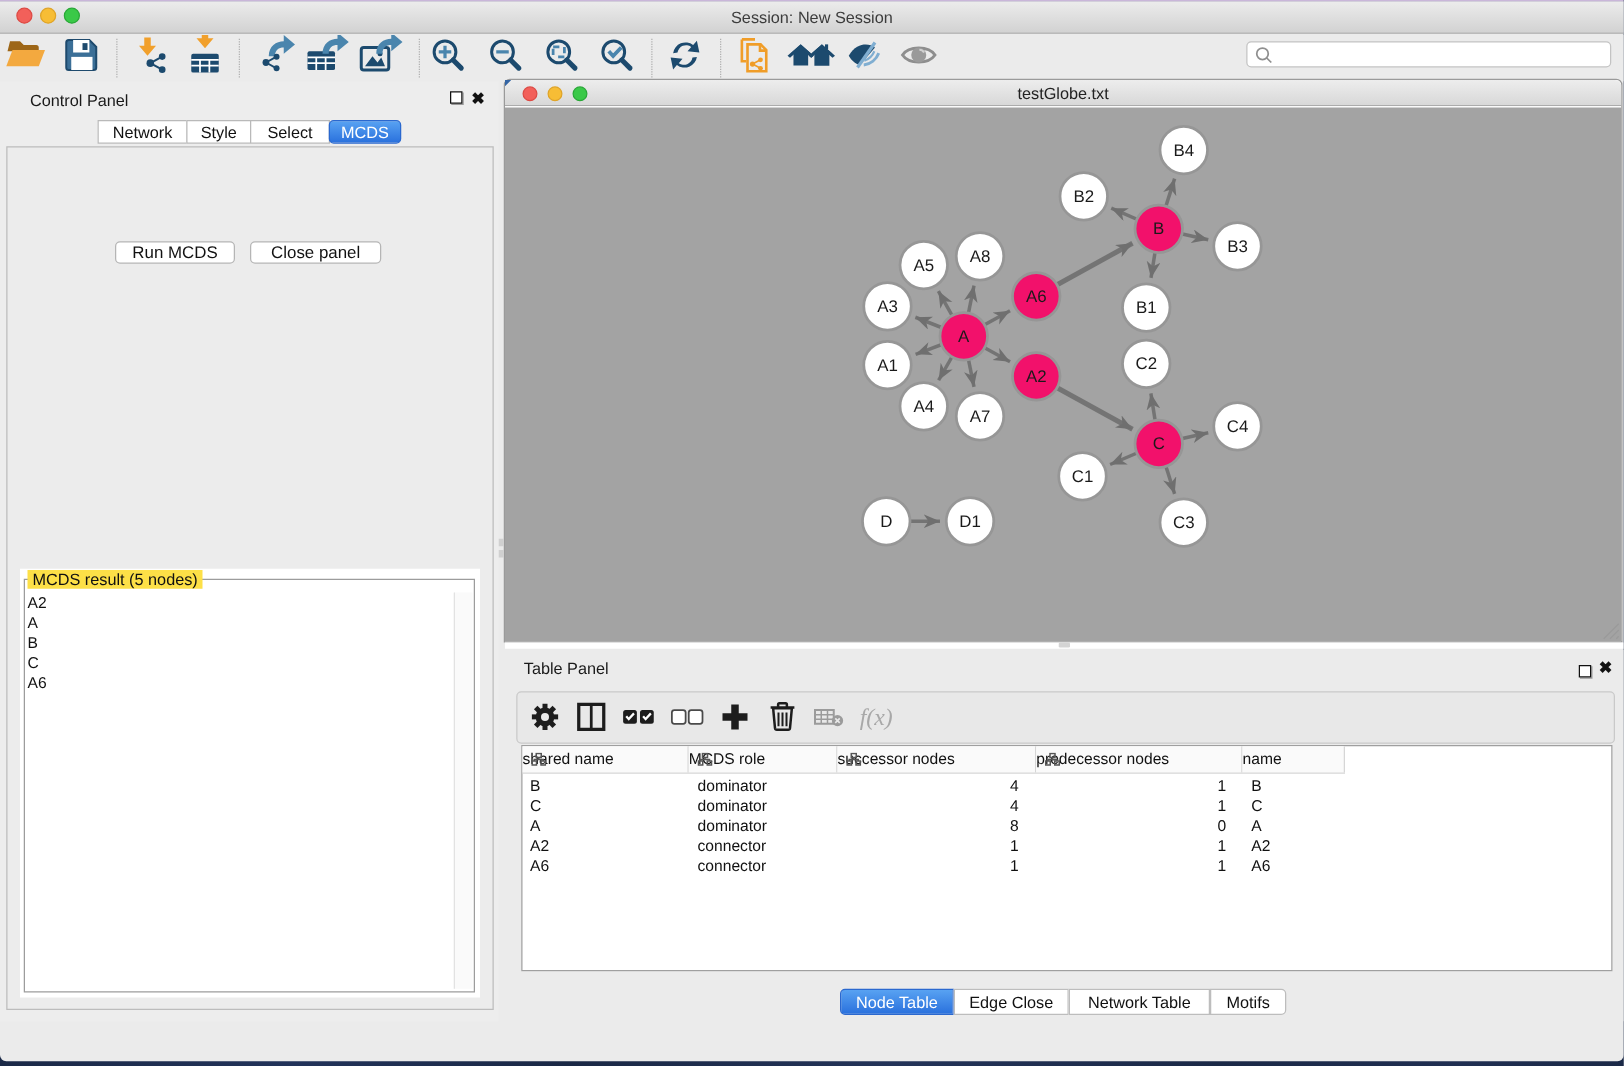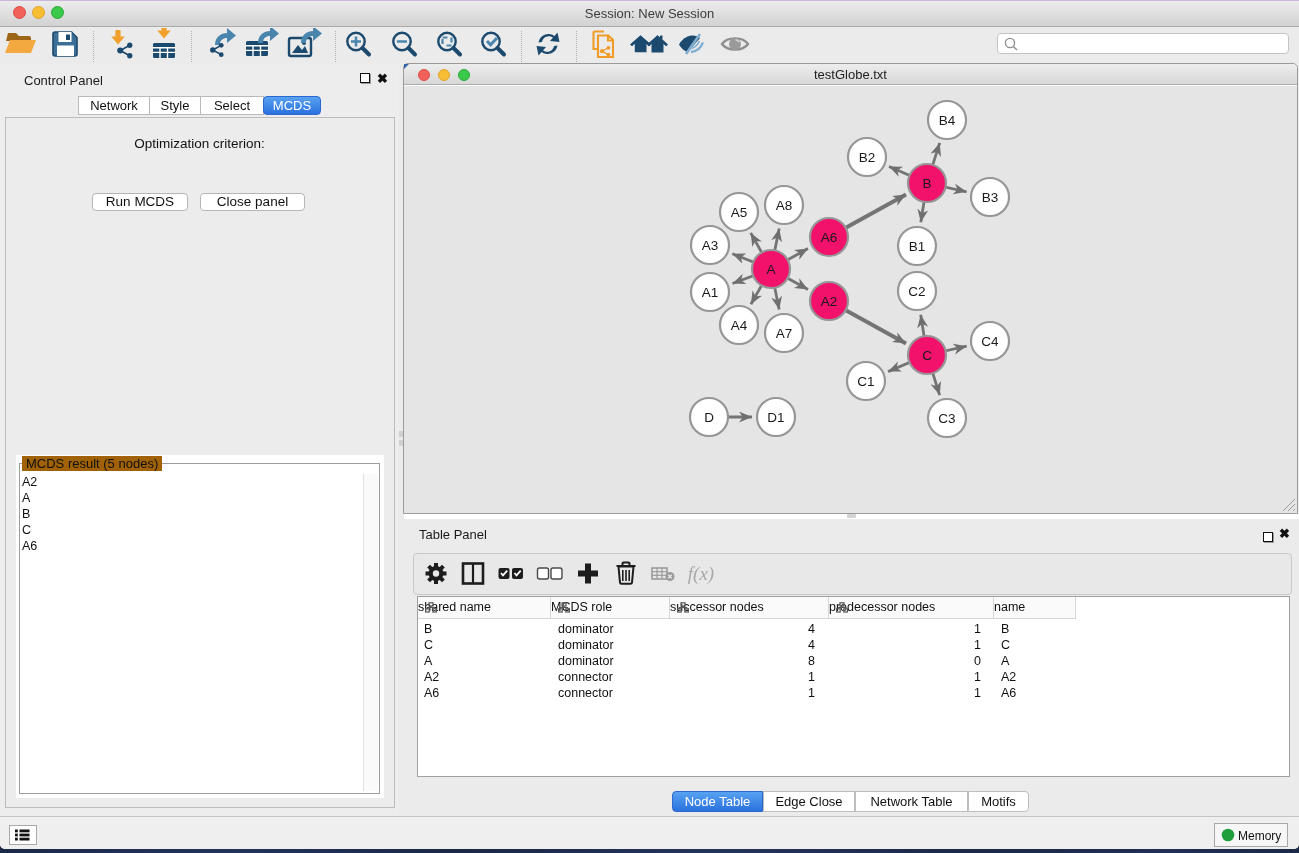--- a/index.html
+++ b/index.html
@@ -18,29 +18,29 @@
 .wicon-sq { position:absolute; width:10px; height:10px; border:1.5px solid #111; background:#fff; box-shadow:1px 1px 0 #999; }
 .wicon-x { position:absolute; font-size:13px; font-weight:bold; color:#111; }
 #cp-outer { position:absolute; left:5px; top:52px; width:390px; height:691px; border:1px solid #bcbcbc; background:#ececec; }
 .tab { position:absolute; top:31px; height:19px; background:#fff; border:1px solid #b9b9b9; font-size:13px; color:#111; text-align:center; line-height:17px; }
 #opt-label { position:absolute; left:0; top:71px; width:399px; text-align:center; font-size:13.5px; color:#111; }
 #dropdown { position:absolute; left:42px; top:95px; width:312px; height:19px; background:#fff; border:1px solid #b5b5b5; border-radius:4px; font-size:13.5px; color:#111; line-height:17px; padding-left:11px; }
 #dd-btn { position:absolute; right:-1px; top:-1px; width:17px; height:19px; border-radius:0 4px 4px 0; background:linear-gradient(#6daef5,#2e7ae0); }
 .btn { position:absolute; top:128px; height:18px; background:#fff; border:1px solid #b5b5b5; border-radius:4px; font-size:13.5px; color:#111; text-align:center; line-height:15px; }
 #groupbox { position:absolute; left:16px; top:390px; width:368px; height:343px; background:#fff; }
 #gb-border { position:absolute; left:3px; top:8px; width:361px; height:331px; border:1px solid #9c9c9c; }
-#gb-label { position:absolute; left:6px; top:1px; background:#a16207; padding:0 4px; font-size:13px; color:#111; }
+#gb-label { position:absolute; left:6px; top:1px; background:#fde047; padding:0 4px; font-size:13px; color:#111; }
 #gb-list { position:absolute; left:6px; top:19px; font-size:12.5px; color:#111; line-height:16px; }
 #gb-scroll { position:absolute; left:347px; top:19px; width:15px; height:317px; background:#fafafa; border-left:1px solid #e2e2e2; }
 
 #netwin { position:absolute; left:403px; top:62px; width:895px; height:451px; background:#fff; border:1px solid #9a9a9a; border-radius:5px 5px 0 0; }
 #nw-titlebar { position:absolute; left:0; top:0; width:100%; height:21px; background:linear-gradient(#ededed,#d8d8d8); border-bottom:1px solid #ababab; border-radius:5px 5px 0 0; }
 .tl2 { position:absolute; top:5px; width:12px; height:12px; border-radius:50%; }
 #nw-title { position:absolute; top:3px; width:100%; text-align:center; font-size:13px; color:#222; }
-#nw-content { position:absolute; left:0px; top:22px; width:893px; height:427px; background:#e5e5e5; overflow:hidden; }
+#nw-content { position:absolute; left:0px; top:22px; width:893px; height:427px; background:#a3a3a3; overflow:hidden; }
 
 #tpanel { position:absolute; left:404px; top:519px; width:895px; height:297px; background:#ebebeb; }
 #tp-title { position:absolute; left:15px; top:7px; font-size:13px; color:#1a1a1a; }
 #tp-toolbar { position:absolute; left:9px; top:33px; width:879px; height:42px; border:1px solid #c9c9c9; border-radius:4px; background:#e8e8e8; }
 #tbl { position:absolute; left:13px; top:76px; width:873px; height:181px; background:#fff; border:1px solid #9f9f9f; }
 .th { position:absolute; top:0; height:21px; border-right:1px solid #d6d6d6; background:#fafafa; font-size:12.5px; color:#111; text-align:left; line-height:21px; }
 .td { position:absolute; font-size:12.5px; color:#111; height:16px; line-height:16px; }
 #bottom-tabs { position:absolute; left:268px; top:271px; height:21px; }
 .btab { position:absolute; top:0; height:21px; background:#fff; border:1px solid #bdbdbd; font-size:13px; color:#111; text-align:center; line-height:19px; }
 
@@ -201,21 +201,20 @@
   <div id="cpanel">
     <div id="cp-title">Control Panel</div>
     <div class="wicon-sq" style="left:360px;top:8px;"></div>
     <div class="wicon-x" style="left:377px;top:6px;">✖</div>
     <div id="cp-outer"></div>
 
     <div class="tab" style="left:78px;width:72px;">Network</div>
     <div class="tab" style="left:149px;width:52px;">Style</div>
     <div class="tab" style="left:200px;width:64px;">Select</div>
     <div class="tab" style="left:263px;width:58px;background:linear-gradient(#58a2f2,#2a71dd);border-color:#2a68cf;color:#fff;border-radius:4px;">MCDS</div>
-    <div id="opt-label">Optimization criterion:</div>
     <div class="btn" style="left:92px;width:96px;">Run MCDS</div>
     <div class="btn" style="left:200px;width:105px;">Close panel</div>
     <div id="groupbox">
       <div id="gb-border"></div>
       <div id="gb-label">MCDS result (5 nodes)</div>
       <div id="gb-list">A2<br>A<br>B<br>C<br>A6</div>
       <div id="gb-scroll"></div>
     </div>
   </div>
   <div id="netwin">
@@ -434,29 +433,13 @@
 <div class="td" style="left:411px;top:88px;width:152px;text-align:right;">1</div>
 <div class="td" style="left:583px;top:88px;">A6</div>
       </div>
     <div id="bottom-tabs">
       <div class="btab" style="left:0;width:91px;background:linear-gradient(#58a2f2,#2a71dd);border-color:#2a68cf;color:#fff;border-radius:4px 0 0 4px;">Node Table</div>
       <div class="btab" style="left:91px;width:92px;">Edge Close</div>
       <div class="btab" style="left:183px;width:113px;">Network Table</div>
       <div class="btab" style="left:296px;width:61px;border-radius:0 4px 4px 0;">Motifs</div>
     </div>
   </div>
-  <div id="statusbar">
-    <div id="sb-btn"><svg width="26" height="18" xmlns="http://www.w3.org/2000/svg">
-          <g fill="#111">
-            <rect x="5" y="3.5" width="2.8" height="2.8"></rect>
-            <rect x="5" y="7.6" width="2.8" height="2.8"></rect>
-            <rect x="5" y="11.7" width="2.8" height="2.8"></rect>
-            <rect x="9.5" y="3.5" width="10" height="2.8"></rect>
-            <rect x="9.5" y="7.6" width="10" height="2.8"></rect>
-            <rect x="9.5" y="11.7" width="10" height="2.8"></rect>
-          </g>
-        </svg></div>
-    <div id="mem-box"><svg width="72" height="22" xmlns="http://www.w3.org/2000/svg">
-          <circle cx="13" cy="11" r="6.3" fill="#1f9e3c"></circle>
-          <text x="23" y="15.5" font-size="12" font-family="Liberation Sans, sans-serif" fill="#111">Memory</text>
-        </svg></div>
-  </div>
 </div>
 
 </body></html>

